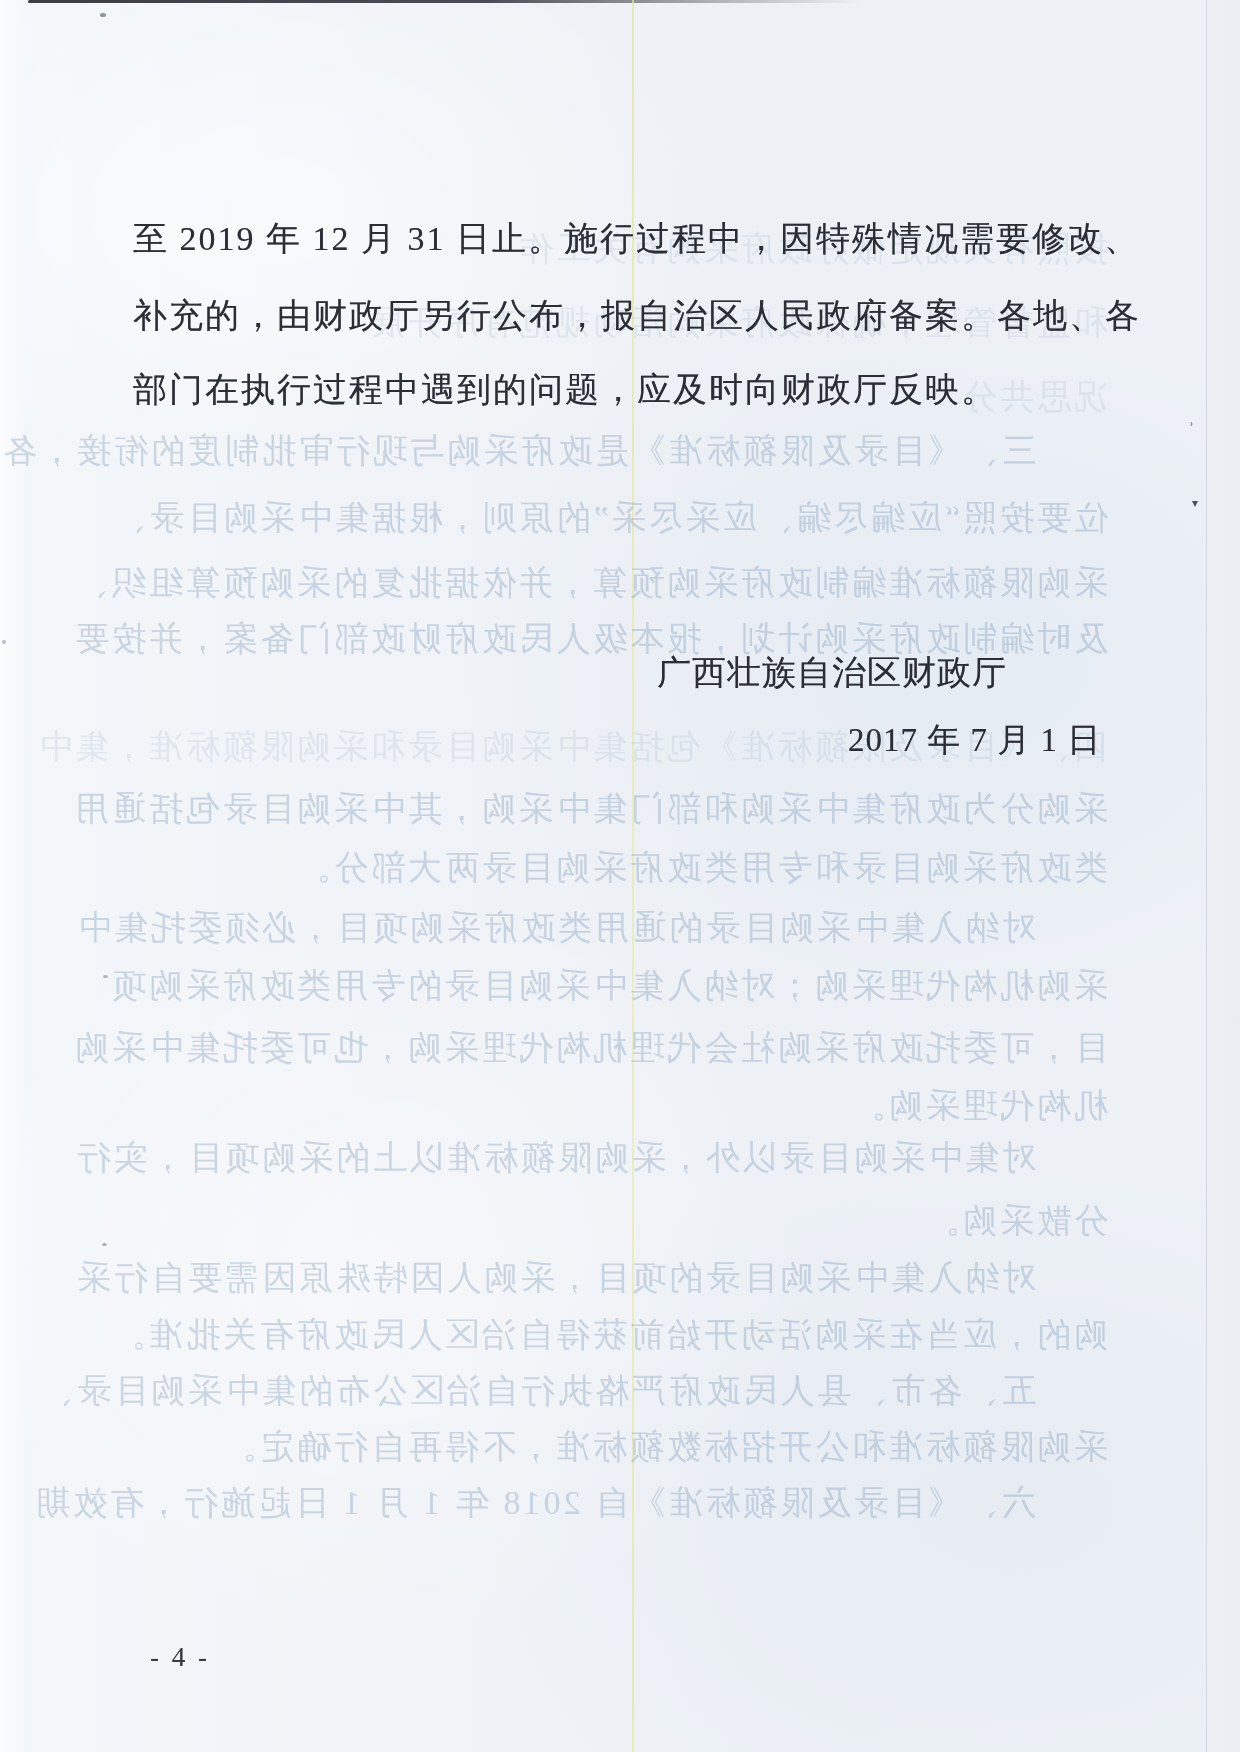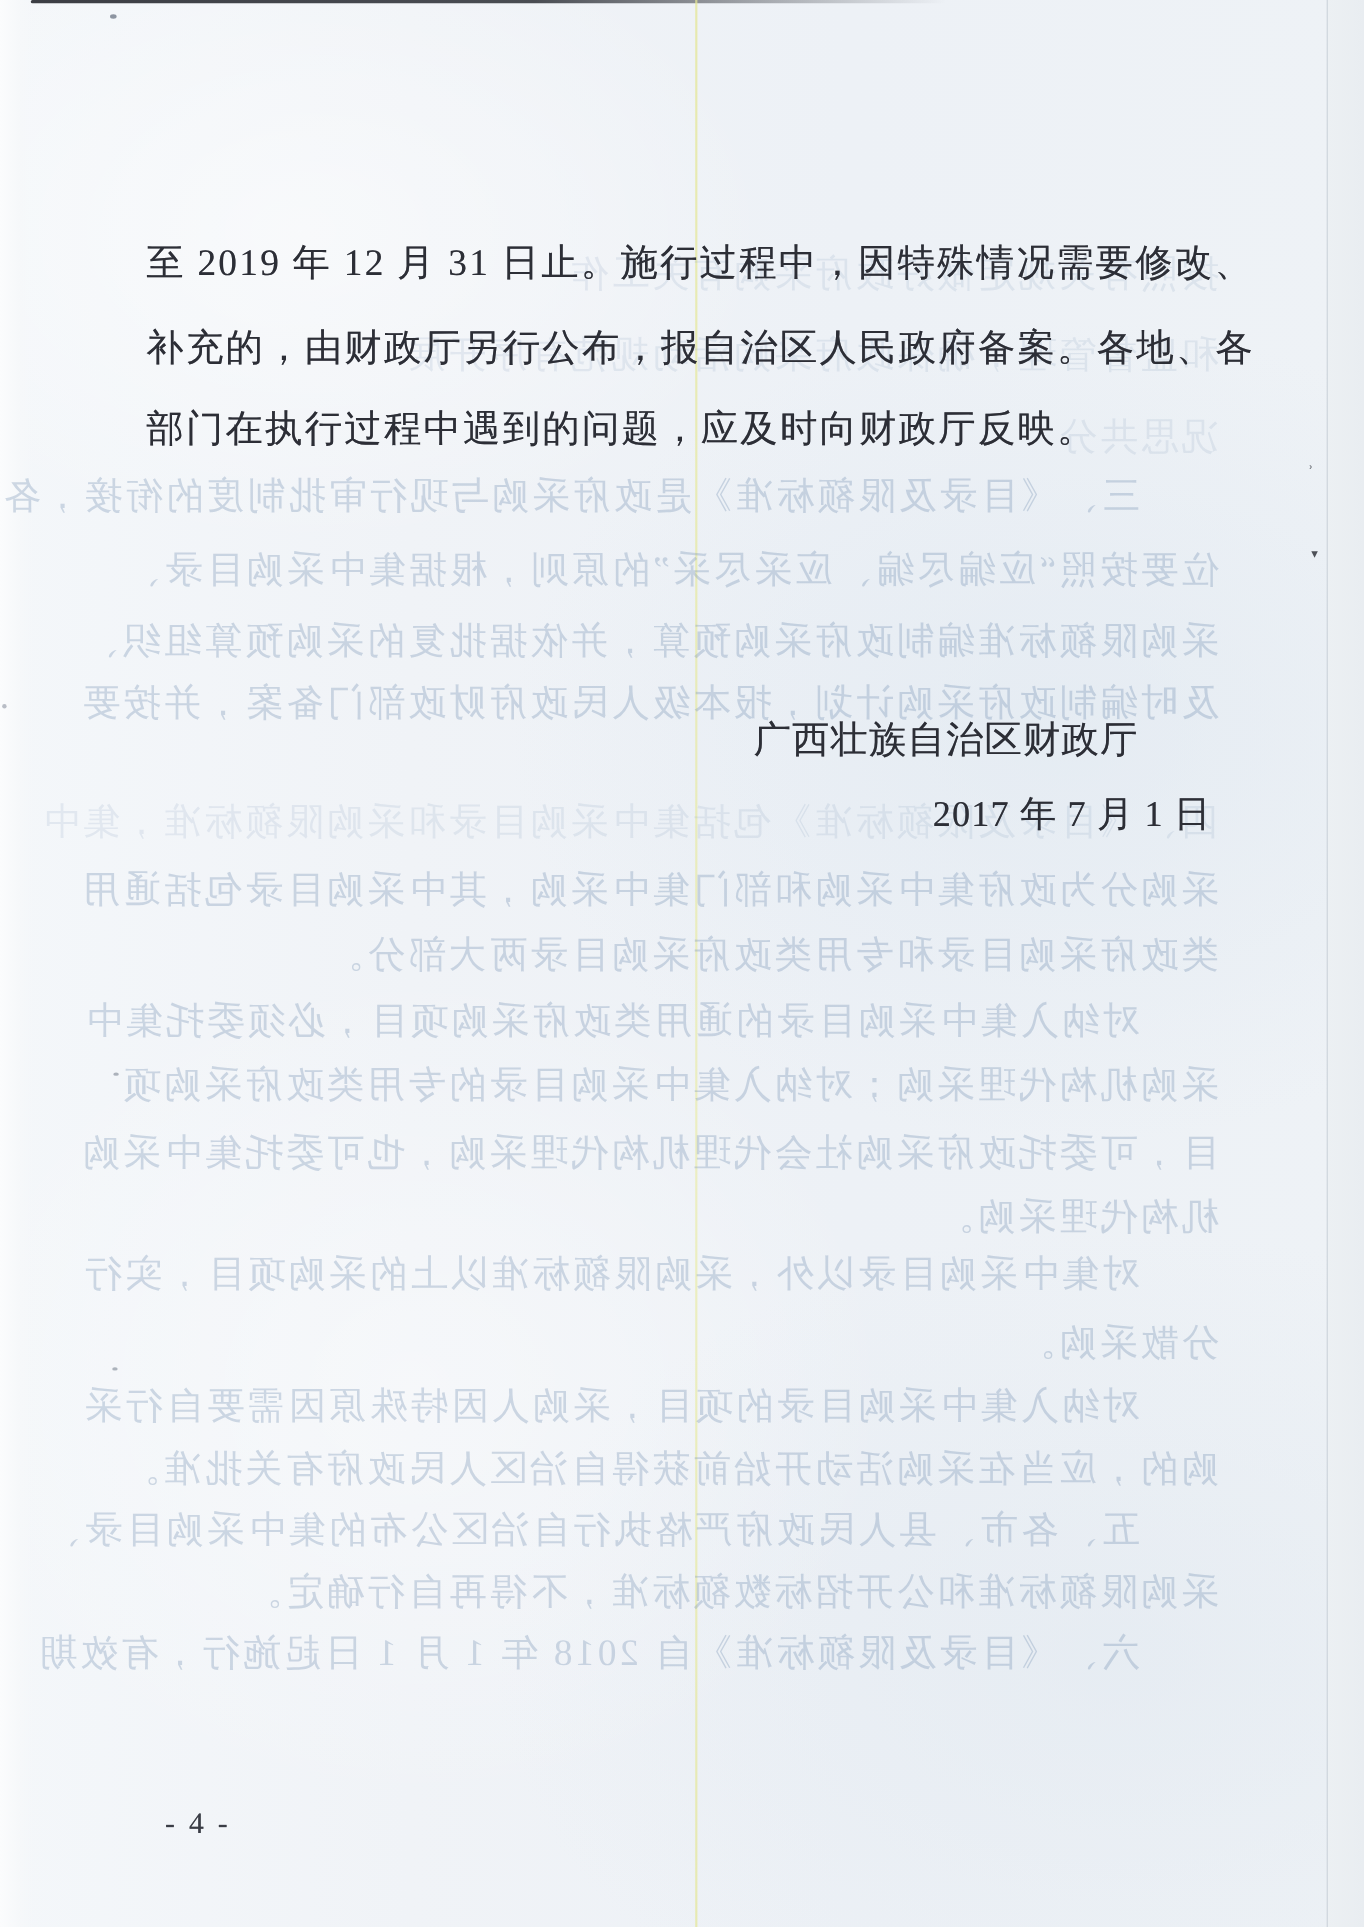--- a/index.html
+++ b/index.html
@@ -35,21 +35,21 @@
     font-size:34px;letter-spacing:3px;white-space:nowrap;
     color:rgba(124,149,181,.34);
     filter:blur(0.7px);
     text-align:left;
   }
   .bleed.ind{text-indent:72px;}
   .bleed.xf{opacity:.45;}
   
   .ink{position:absolute;color:#2c2e36;white-space:nowrap;text-shadow:0 0 .6px rgba(44,46,54,.55);}
   .bodyline{left:133px;font-size:34px;letter-spacing:2px;}
-  .signature{left:657px;top:650px;font-size:34px;letter-spacing:1px;margin-left:28px;}
+  .signature{left:657px;top:650px;font-size:34px;letter-spacing:1px;}
   .dateline{left:848px;top:718px;font-size:33px;letter-spacing:1px;}
   .pagenum{left:150px;top:1642px;font-size:27px;letter-spacing:3px;color:#3a3d45;}
 </style>
 </head>
 <body>
 
 <div class="page">
 
   <div class="left-edge"></div>
   <div class="right-edge"></div>

